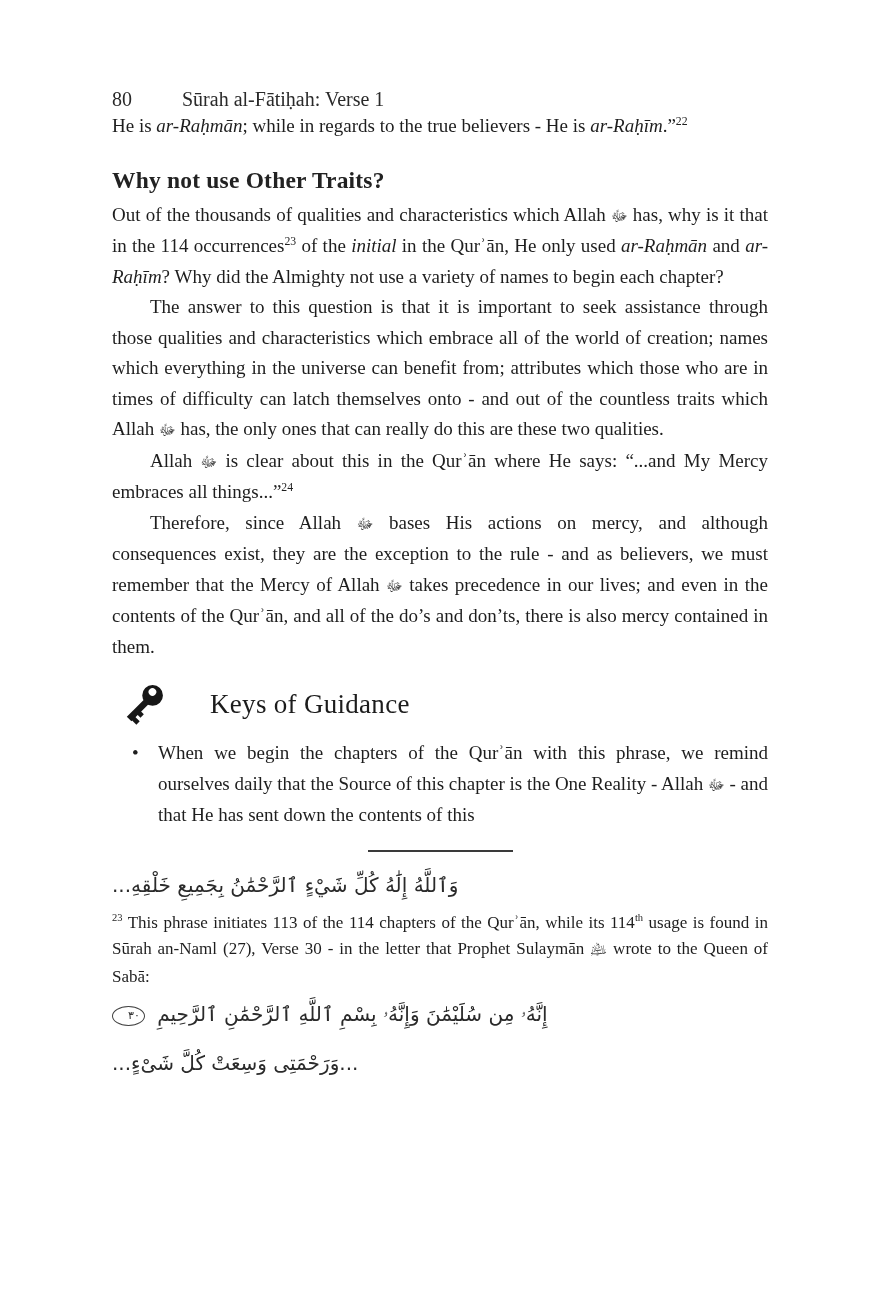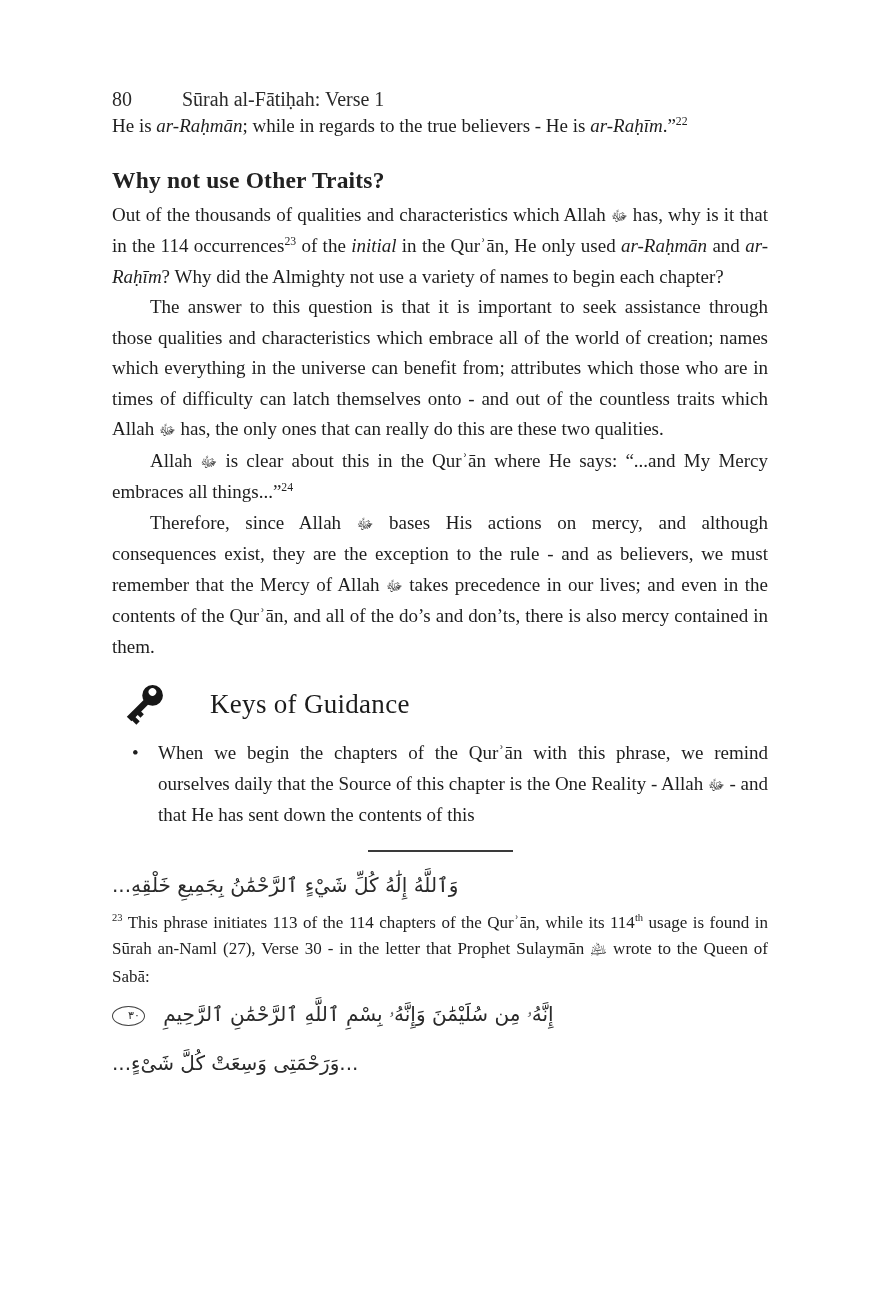--- a/index.html
+++ b/index.html
@@ -45,21 +45,21 @@
   .footnotes{margin-top:9px;}
   .fn-text{font-size:17px;line-height:26.5px;margin:0;text-align:justify;color:#1e1e1e;}
   .fn-text sup{font-size:0.62em;}
   .fn-arabic{
     direction:rtl;text-align:left;font-family:"DejaVu Sans",sans-serif;
     font-size:20px;line-height:30px;padding:9px 2px 10px 0;color:#2a2a2a;
   }
   .ayah-marker{
     display:inline-block;direction:rtl;font-size:11px;line-height:1;
     border:1px solid #444;border-radius:50%;padding:3px 4px 4px 15px;
-    margin-right:12px;vertical-align:middle;
+    margin-right:6px;vertical-align:middle;
   }
 </style>
 </head>
 <body>
 
 <div class="content">
 
   <div class="page-header">
     <span class="page-num">80</span>
     <span>Sūrah al-Fātiḥah: Verse 1</span>

